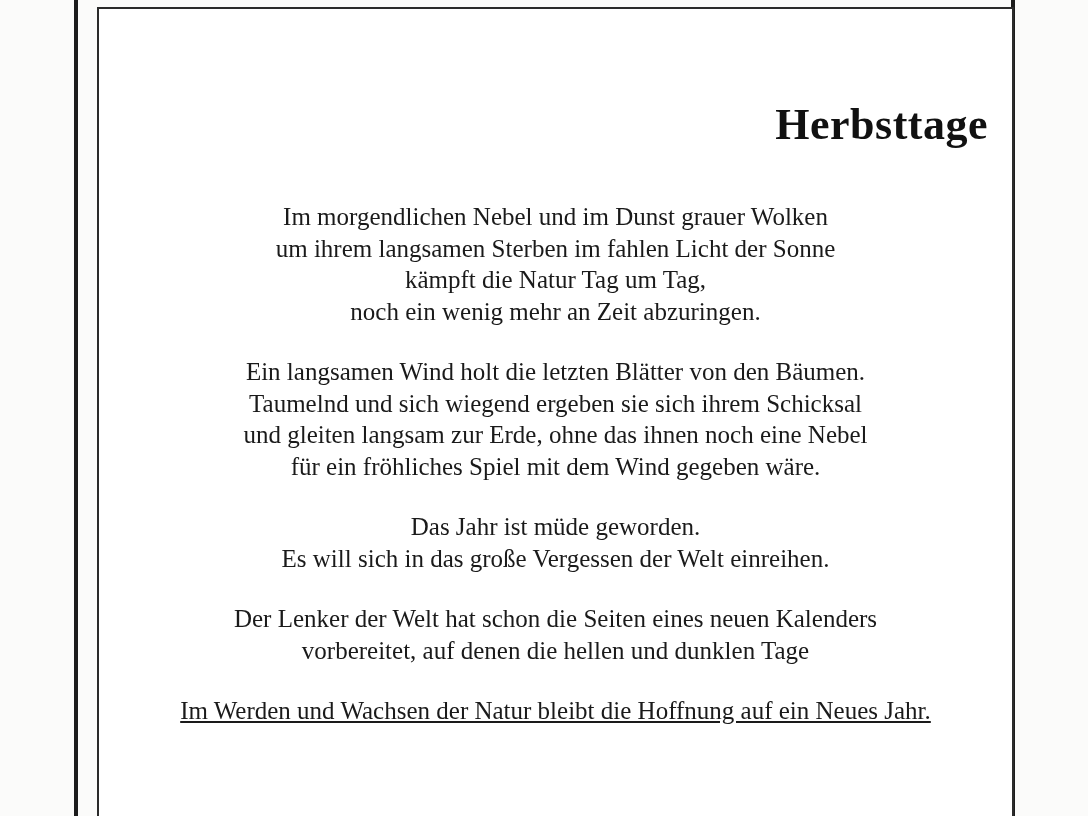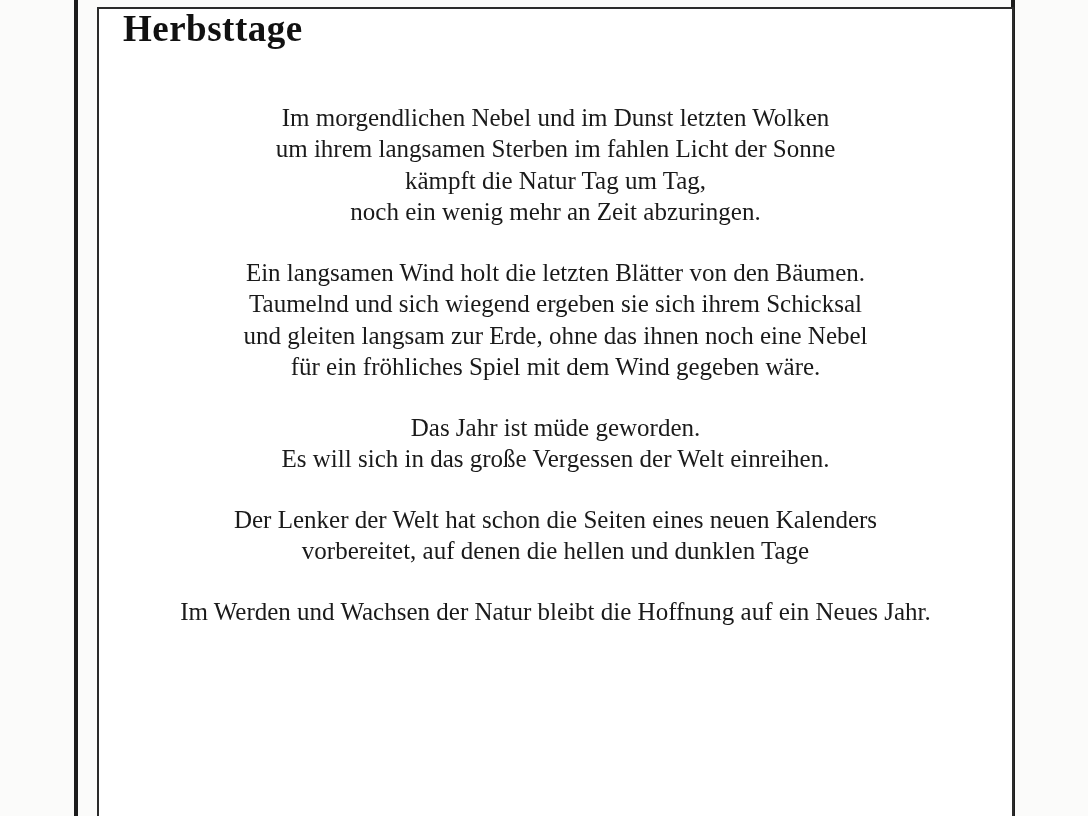--- a/index.html
+++ b/index.html
@@ -51,40 +51,42 @@
   .frame-inner {
     position: absolute;
     left: 0;
     top: 0;
     right: 0;
     bottom: 0;
     padding: 0 24px;
     box-sizing: border-box;
   }
   .poem-title {
-    text-align: left;
-    font-size: 37px;
+    text-align: right;
+    font-size: 44px;
     font-weight: bold;
     letter-spacing: 0.5px;
     color: #111111;
     margin: 0;
+    padding-top: 92px;
     line-height: 1.1;
   }
   .stanzas {
     margin-top: 52px;
   }
   .stanza {
     text-align: center;
     color: #1a1a1a;
     font-size: 25px;
     line-height: 1.26;
     margin: 0 0 29px 0;
   }
   .stanza:last-child {
     margin-bottom: 4px;
+    text-decoration: underline;
   }
   .line {
     display: block;
     white-space: nowrap;
   }
 </style>
 </head>
 <body>
 
 <div class="page">
@@ -93,21 +95,21 @@
   <div class="outer-rule-right"></div>
 
   <div class="frame">
     <div class="frame-inner">
 
       <h1 class="poem-title">Herbsttage</h1>
 
       <div class="stanzas">
 
         <p class="stanza">
-          <span class="line">Im morgendlichen Nebel und im Dunst letzten Wolken</span>
+          <span class="line">Im morgendlichen Nebel und im Dunst grauer Wolken</span>
           <span class="line">um ihrem langsamen Sterben im fahlen Licht der Sonne</span>
           <span class="line">kämpft die Natur Tag um Tag,</span>
           <span class="line">noch ein wenig mehr an Zeit abzuringen.</span>
         </p>
 
         <p class="stanza">
           <span class="line">Ein langsamen Wind holt die letzten Blätter von den Bäumen.</span>
           <span class="line">Taumelnd und sich wiegend ergeben sie sich ihrem Schicksal</span>
           <span class="line">und gleiten langsam zur Erde, ohne das ihnen noch eine Nebel</span>
           <span class="line">für ein fröhliches Spiel mit dem Wind gegeben wäre.</span>

